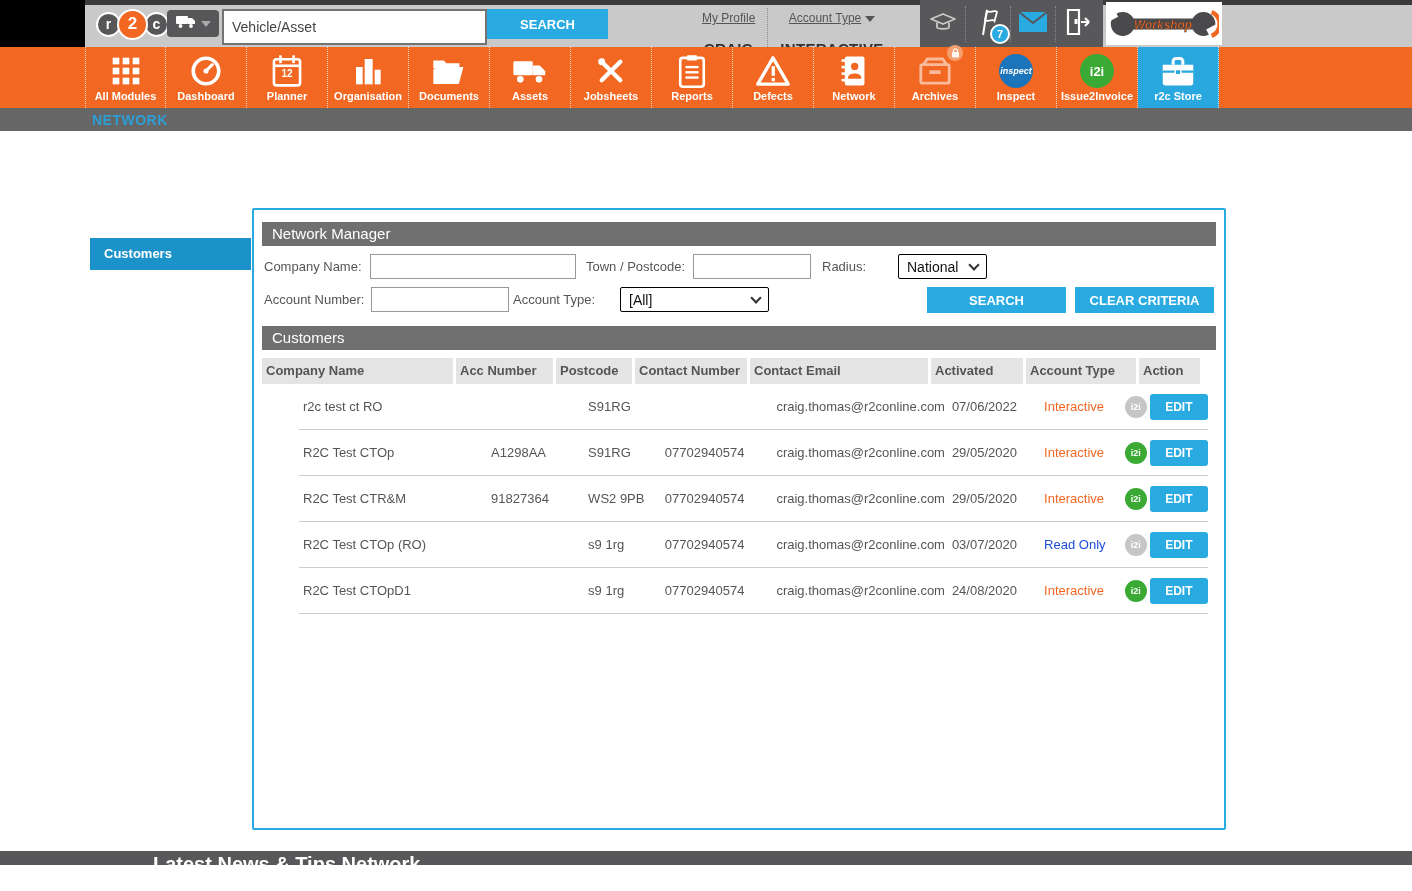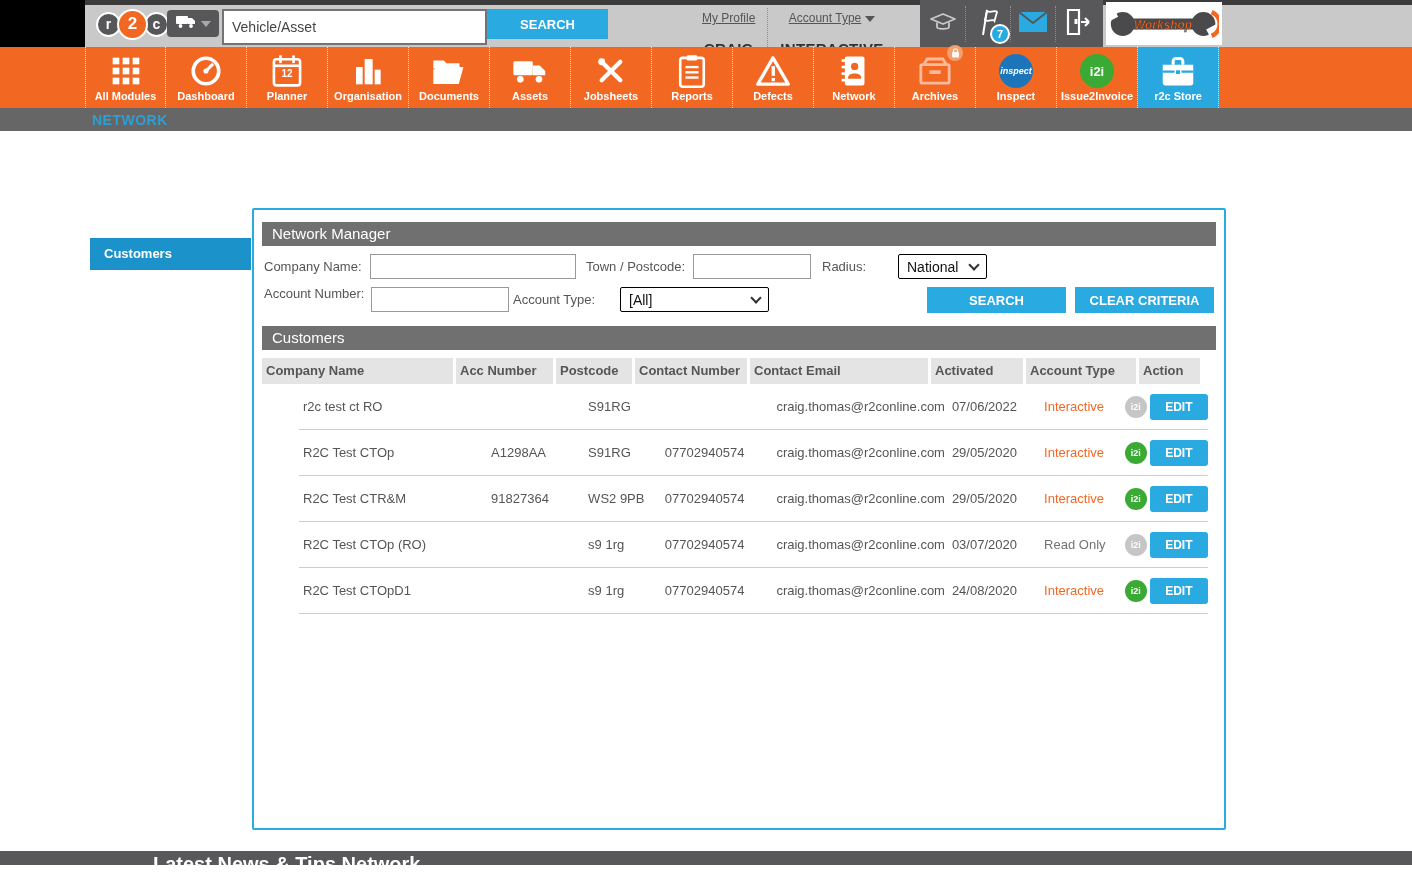--- a/index.html
+++ b/index.html
@@ -109,21 +109,21 @@
   .tbl-rows { position:absolute; left:8px; top:174px; width:946px; }
   .row { display:flex; gap:3px; height:46px; align-items:center; border-bottom:1px solid #ccc;margin-left:37px; }
   .td { font-size:13px; color:#555; padding-left:4px; overflow:hidden; white-space:nowrap; }
   .c0{width:191px}.c1{width:97px}.c2{width:76px}.c3{width:112px}.c4{width:178px}.c5{width:92px}.c6{width:110px}.c7{width:61px}
   .td.action { display:flex; align-items:center; gap:3px; padding-left:0; margin-left:-25px; width:86px; }
   .i2i-badge { width:22px; height:22px; border-radius:50%; color:#fff; font-size:9px; font-weight:bold;
     display:flex; align-items:center; justify-content:center; flex:none; cursor:pointer; }
   .badge-green { background:#3aaa35; }
   .badge-gray { background:#c6c6c6; }
   .at-interactive { color:#f26722; }
-  .at-readonly { color:#737373; }
+  .at-readonly { color:#1d4ed8; }
   .edit-btn { width:60px; height:26px; background:#29abe2; border:none; border-radius:3px; color:#fff;
     font-weight:bold; font-size:12px; cursor:pointer; font-family:"Liberation Sans",sans-serif; }
 
   
   .footer { position:absolute; left:0; top:851px; width:1412px; height:14px; background:#58585a; overflow:hidden; }
   .footer span { position:absolute; left:153px; top:2px; font-size:20px; font-weight:bold; color:#fff; white-space:nowrap; }
 </style>
 </head>
 <body>
 
@@ -411,21 +411,21 @@
 
     <span class="fld-label" style="left:332px; top:49px;">Town / Postcode:</span>
     <input class="fld-input" style="left: 439px; top: 44px; width: 118px;">
 
     <span class="fld-label" style="left:568px; top:49px;">Radius:</span>
     <div class="fld-select" style="left:624px; top:44px; width:89px;margin-left:20px;">
       <span>National</span>
       <span class="chev"></span>
     </div>
 
-    <span class="fld-label" style="left:10px; top:76px;">Account Number:</span>
+    <span class="fld-label" style="left:10px; top:82px;">Account Number:</span>
     <input class="fld-input" style="left: 117px; top: 77px; width: 138px;">
 
     <span class="fld-label" style="left:259px; top:82px;">Account Type:</span>
     <div class="fld-select" style="left:366px; top:77px; width:149px;">
       <span>[All]</span>
       <span class="chev"></span>
     </div>
 
     <button class="blue-btn" style="left:673px; top:77px; width:139px;">SEARCH</button>
     <button class="blue-btn" style="left:821px; top:77px; width:139px;">CLEAR CRITERIA</button>

